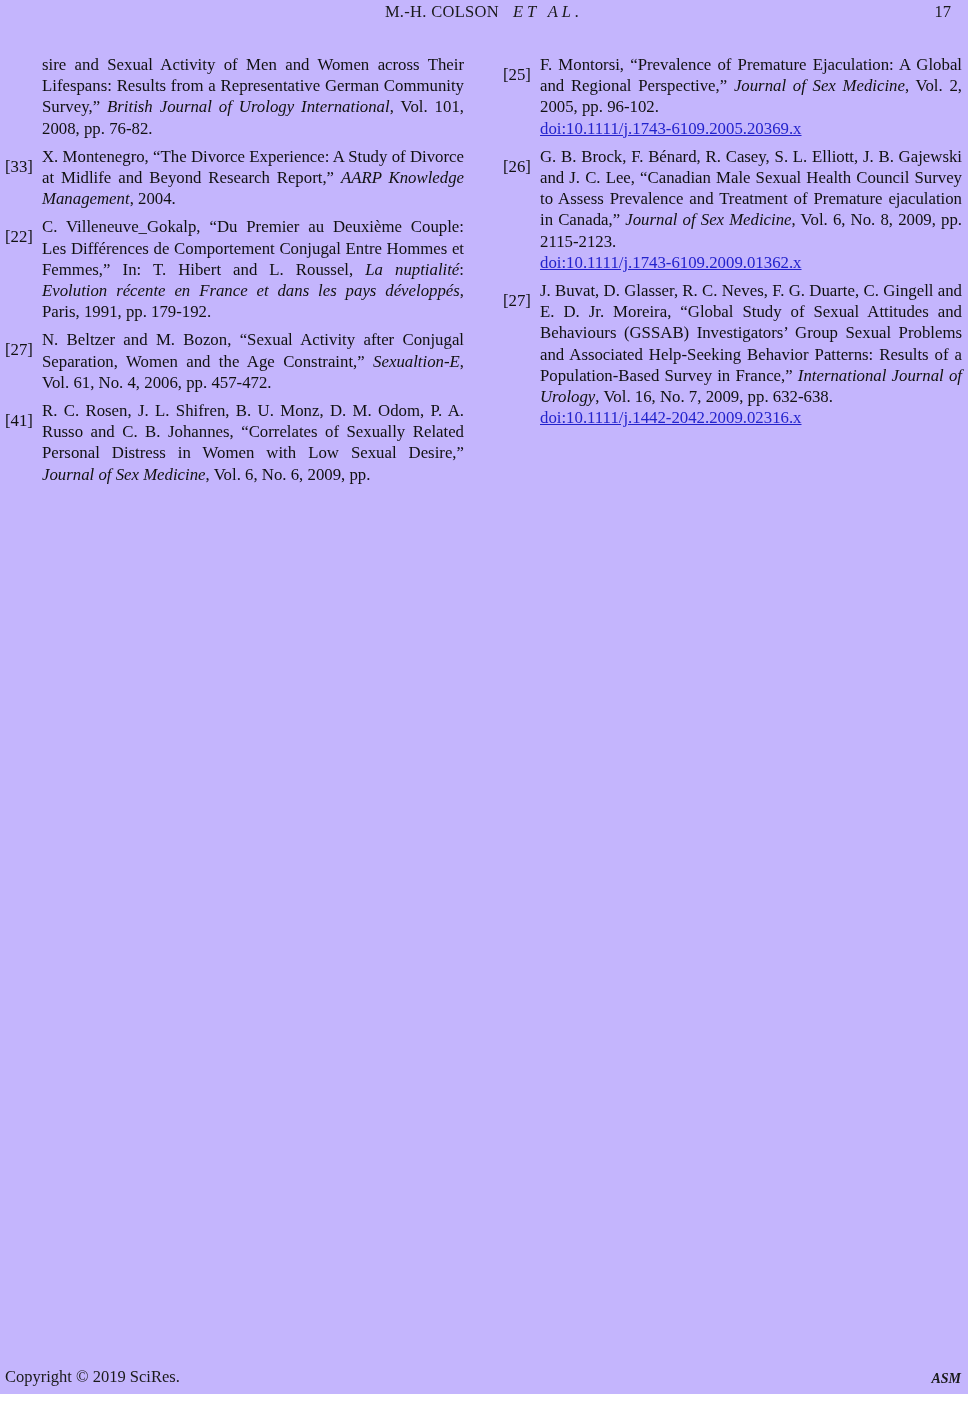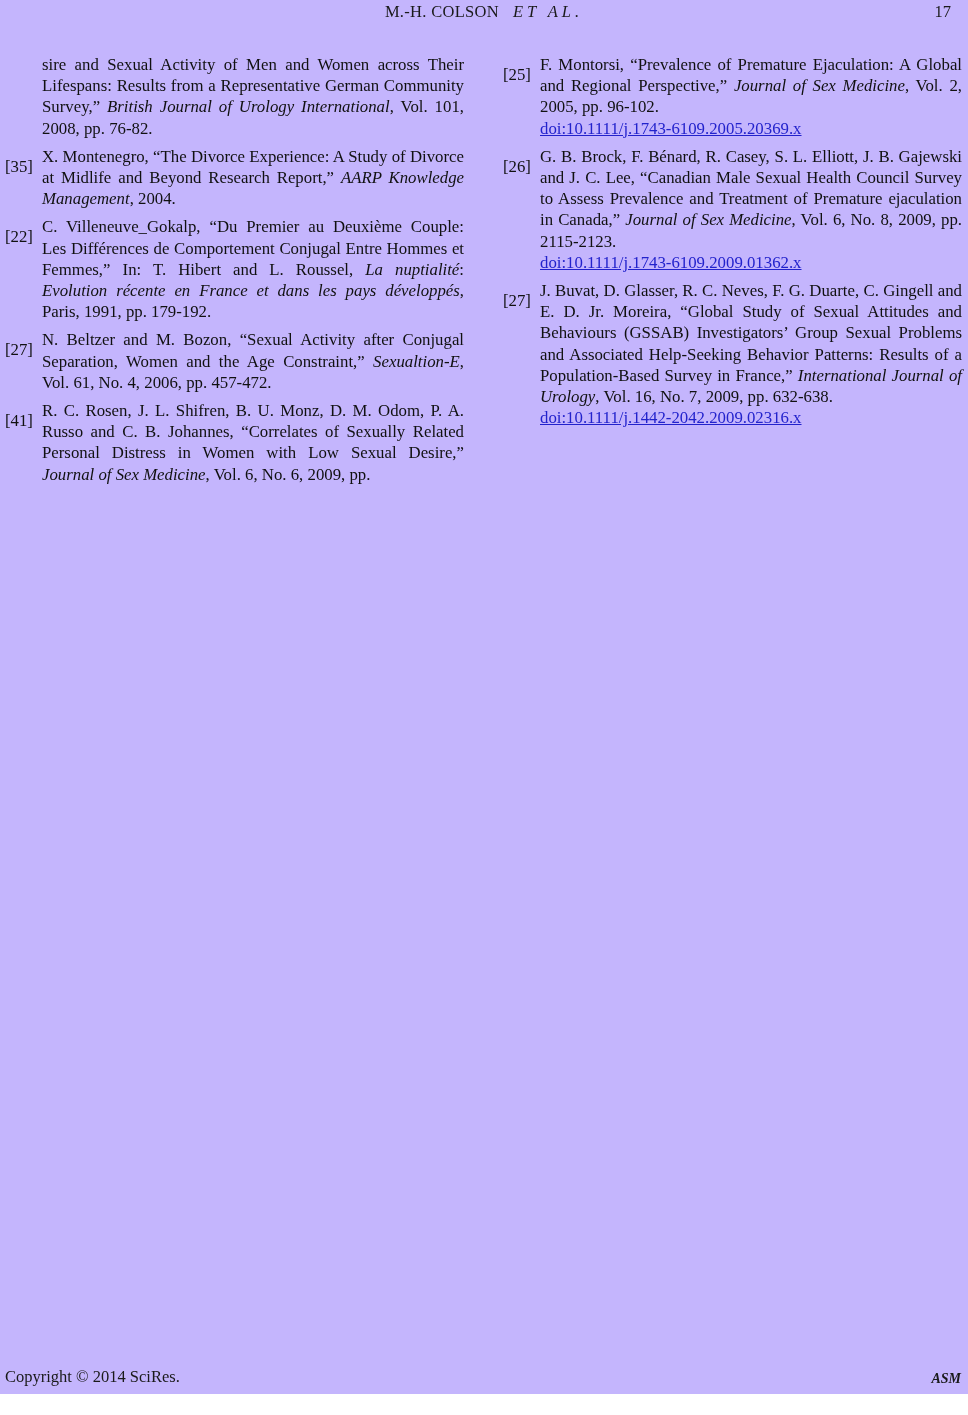--- a/index.html
+++ b/index.html
@@ -83,27 +83,27 @@
 <div class="page" style="color: rgb(17, 17, 17);">
 
   <div class="running-head">
     <span>M.-H. COLSON</span><span class="et-al">ET AL.</span>
   </div>
 
   <div class="page-number">17</div>
 
   <div class="col col-left">
       <div class="ref"><span class="ref-num"></span><span>sire and Sexual Activity of Men and Women across Their Lifespans: Results from a Representative German Com­munity Survey,” </span><span class="seg-i">British Journal of Urology International</span><span>, Vol. 101, 2008, pp. 76-82.</span></div>
-      <div class="ref"><span class="ref-num">[35]</span><span>X. Montenegro, “The Divorce Experience: A Study of Divorce at Midlife and Beyond Research Report,” </span><span class="seg-i">AARP Knowledge Management</span><span>, 2004.</span></div>
+      <div class="ref"><span class="ref-num">[33]</span><span>X. Montenegro, “The Divorce Experience: A Study of Divorce at Midlife and Beyond Research Report,” </span><span class="seg-i">AARP Knowledge Management</span><span>, 2004.</span></div>
       <div class="ref"><span class="ref-num">[22]</span><span>C. Villeneuve_Gokalp, “Du Premier au Deuxième Couple: Les Différences de Comportement Conjugal Entre Hommes et Femmes,” In: T. Hibert and L. Roussel, </span><span class="seg-i">La nuptialité</span><span>: </span><span class="seg-i">Evolution récente en France et dans les pays développés</span><span>, Paris, 1991, pp. 179-192.</span></div>
       <div class="ref"><span class="ref-num">[27]</span><span>N. Beltzer and M. Bozon, “Sexual Activity after Conjugal Separation, Women and the Age Constraint,” </span><span class="seg-i">Sexual­tion-E</span><span>, Vol. 61, No. 4, 2006, pp. 457-472.</span></div>
       <div class="ref"><span class="ref-num">[41]</span><span>R. C. Rosen, J. L. Shifren, B. U. Monz, D. M. Odom, P. A. Russo and C. B. Johannes, “Correlates of Sexually Related Personal Distress in Women with Low Sexual Desire,” </span><span class="seg-i">Journal of Sex Medicine</span><span>, Vol. 6, No. 6, 2009, pp.</span></div>
     </div>
   <div class="col col-right">
       <div class="ref"><span class="ref-num">[25]</span><span>F. Montorsi, “Prevalence of Premature Ejaculation: A Global and Regional Perspective,” </span><span class="seg-i">Journal of Sex Medi­cine</span><span>, Vol. 2, 2005, pp. 96-102.</span><br><a class="doi-link" style="color: rgb(34, 34, 204);">doi:10.1111/j.1743-6109.2005.20369.x</a></div>
       <div class="ref"><span class="ref-num">[26]</span><span>G. B. Brock, F. Bénard, R. Casey, S. L. Elliott, J. B. Ga­jewski and J. C. Lee, “Canadian Male Sexual Health Council Survey to Assess Prevalence and Treatment of Premature ejaculation in Canada,” </span><span class="seg-i">Journal of Sex Medi­cine</span><span>, Vol. 6, No. 8, 2009, pp. 2115-2123.</span><br><a class="doi-link" style="color: rgb(34, 34, 204);">doi:10.1111/j.1743-6109.2009.01362.x</a></div>
       <div class="ref"><span class="ref-num">[27]</span><span>J. Buvat, D. Glasser, R. C. Neves, F. G. Duarte, C. Gingell and E. D. Jr. Moreira, “Global Study of Sexual Attitudes and Behaviours (GSSAB) Investigators’ Group Sexual Problems and Associated Help-Seeking Behavior Patterns: Results of a Population-Based Survey in France,” </span><span class="seg-i">International Journal of Urology</span><span>, Vol. 16, No. 7, 2009, pp. 632-638.</span><br><a class="doi-link" style="color: rgb(34, 34, 204);">doi:10.1111/j.1442-2042.2009.02316.x</a></div>
     </div>
 
-  <div class="footer-left">Copyright © 2014 SciRes.</div>
+  <div class="footer-left">Copyright © 2019 SciRes.</div>
   <div class="footer-right">ASM</div>
 
 </div>
 
 </body></html>

